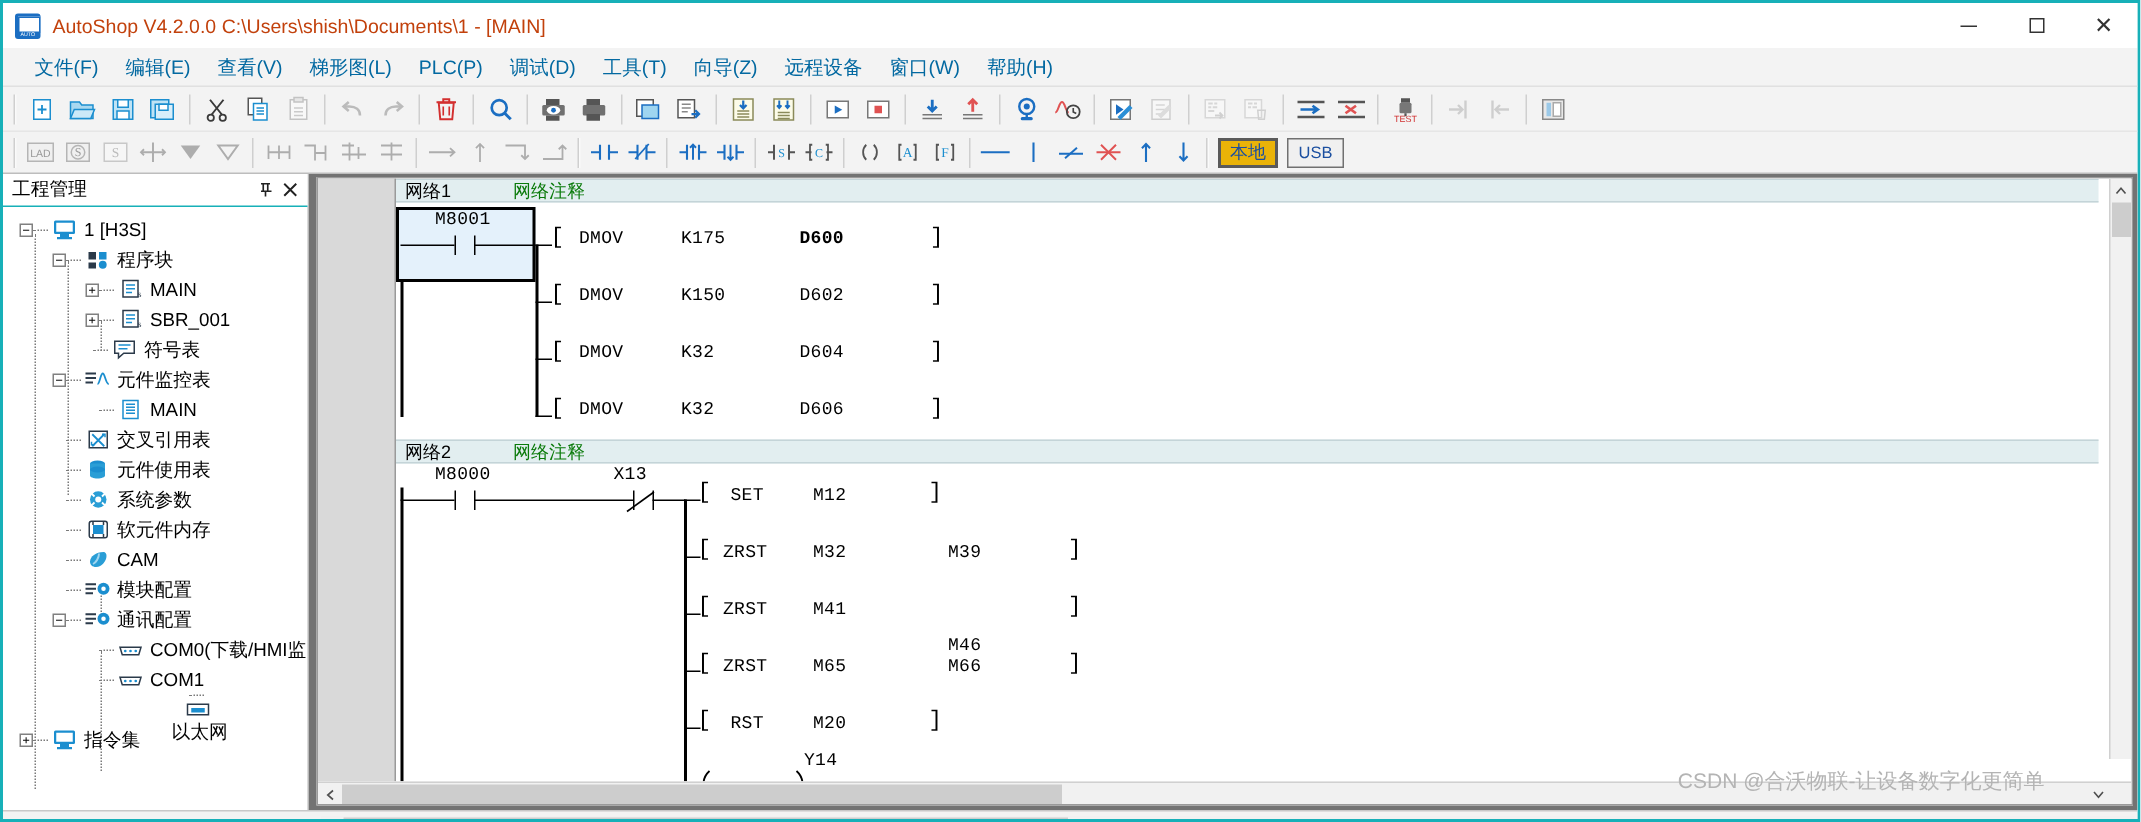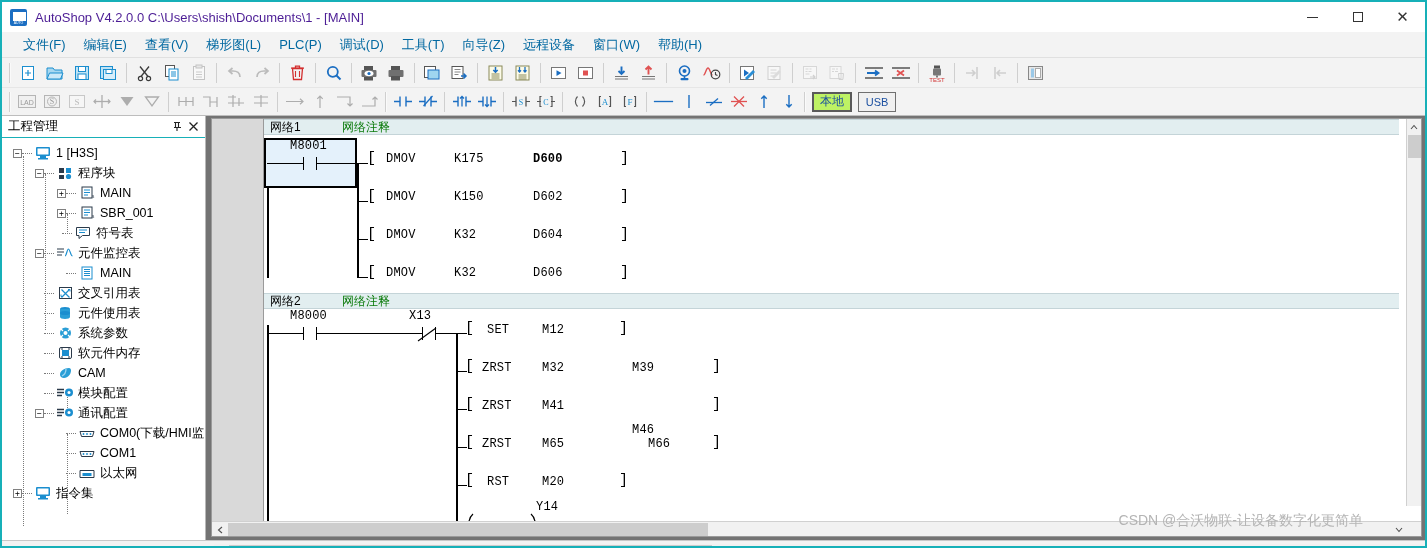--- a/index.html
+++ b/index.html
@@ -30,21 +30,21 @@
   }
   .app-icon:before{
     content:""; position:absolute; left:2px; top:2px; width:13px; height:9px;
     background:#fff; border:1px solid #1b6ec2;
   }
   .app-icon:after{
     content:"AUTO"; position:absolute; left:2px; bottom:1px; width:13px;
     font-size:3.5px; color:#fff; text-align:center; letter-spacing:0;
   }
   .title-text {
-    font-size:13px; color:#4c1d95; white-space:nowrap;
+    font-size:13px; color:#c2410c; white-space:nowrap;
     font-family:"Liberation Sans","DejaVu Sans",sans-serif;
   }
   .win-btns { position:absolute; right:0; top:0; display:flex; height:30px; }
   .win-btn {
     width:45px; height:30px; display:flex; align-items:center; justify-content:center;
     color:#333; font-size:14px; line-height:1;
   }
   .gl-min{ display:block; width:11px; height:1px; background:#333; }
   .gl-max{ display:block; width:10px; height:10px; border:1px solid #333; }
   .gl-close{ font-size:15px; font-family:"DejaVu Sans",sans-serif; }
@@ -77,21 +77,21 @@
     width:1px; height:20px; background:#cfcfcf; margin:0 4px; flex:0 0 auto;
   }
   .sep-l { width:2px; height:20px; border-left:1px solid #cfcfcf; border-right:1px solid #fafafa; margin:0 3px; flex:0 0 auto;}
   svg { display:block; }
   .btn-box {
     height:20px; min-width:38px; padding:0 6px;
     border:1px solid #707070; background:#f0f0f0;
     display:flex; align-items:center; justify-content:center;
     font-size:12px; color:#1b4fa0; margin:0 3px; flex:0 0 auto;
   }
-  .btn-box.pressed { border:2px solid #5a5a5a; background:#bef264; }
+  .btn-box.pressed { border:2px solid #5a5a5a; background:#eab308; }
   .btn-box.usb { color:#1b4fa0; font-size:11px; }
 
   
   .body-row { display:flex; height:424px; background:#f3f3f3; }
 
   
   .left-panel {
     width:204px; flex:0 0 204px; background:#ffffff;
     border-right:1px solid #b8b8b8; display:flex; flex-direction:column;
   }
@@ -913,21 +913,21 @@
             <svg width="18" height="13" viewBox="0 0 18 13">
                 <path d="M2 4.5h14l-1.5 5h-11z" fill="#fff" stroke="#2b3a4a"></path>
                 <circle cx="5.5" cy="7" r=".9" fill="#1b8ecf"></circle>
                 <circle cx="9" cy="7" r=".9" fill="#1b8ecf"></circle>
                 <circle cx="12.5" cy="7" r=".9" fill="#1b8ecf"></circle>
               </svg>
           </div>
           <span class="lbl">COM1</span>
         </div>
 
-        <div class="node" style="padding-left:55px;">
+        <div class="node" style="padding-left:55px;flex-direction:column;">
           <div class="expander-spacer"></div>
           <div class="dots"></div>
           <div class="ticon">
             <svg width="18" height="13" viewBox="0 0 18 13">
                 <path d="M2 3.5h14v7h-14z" fill="#fff" stroke="#2b3a4a"></path>
                 <rect x="4.5" y="6" width="9" height="3" fill="#1b8ecf"></rect>
               </svg>
           </div>
           <span class="lbl">以太网</span>
         </div>
@@ -1041,21 +1041,21 @@
             <div class="mono brk-l" style="left:201px; top:277px;">[</div>
             <div class="mono" style="position:absolute; left:218px; top:280px;">ZRST</div>
             <div class="mono" style="position:absolute; left:278px; top:280px;">M41</div>
             <div class="mono" style="position:absolute; left:368px; top:280px;margin-top:24px;">M46</div>
             <div class="mono brk-r" style="left:448px; top:277px;">]</div>
 
             <div class="wire hwire" style="left:192px; top:328px; width:11px;"></div>
             <div class="mono brk-l" style="left:201px; top:315px;">[</div>
             <div class="mono" style="position:absolute; left:218px; top:318px;">ZRST</div>
             <div class="mono" style="position:absolute; left:278px; top:318px;">M65</div>
-            <div class="mono" style="position:absolute; left:384px; top:318px;">M66</div>
+            <div class="mono" style="position:absolute; left:368px; top:318px;">M66</div>
             <div class="mono brk-r" style="left:448px; top:315px;">]</div>
 
             <div class="wire hwire" style="left:192px; top:366px; width:11px;"></div>
             <div class="mono brk-l" style="left:201px; top:353px;">[</div>
             <div class="mono" style="position:absolute; left:223px; top:356px;">RST</div>
             <div class="mono" style="position:absolute; left:278px; top:356px;">M20</div>
             <div class="mono brk-r" style="left:355px; top:353px;">]</div>
 
             <div class="mono" style="position:absolute; left:272px; top:381px;">Y14</div>
 

